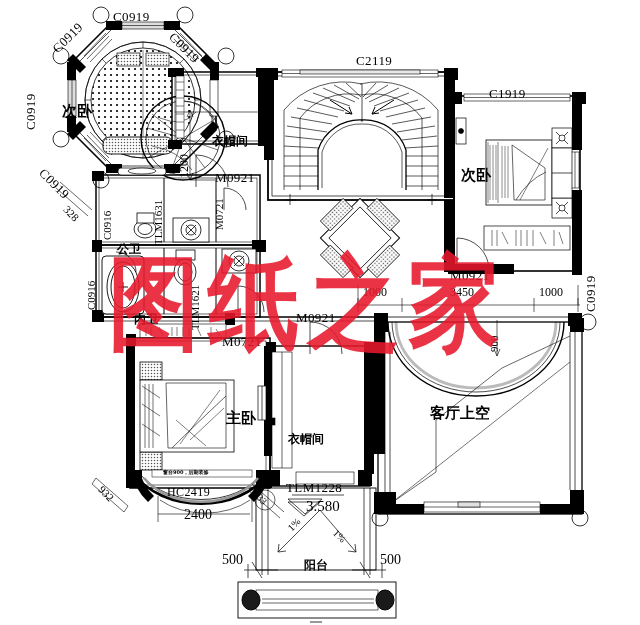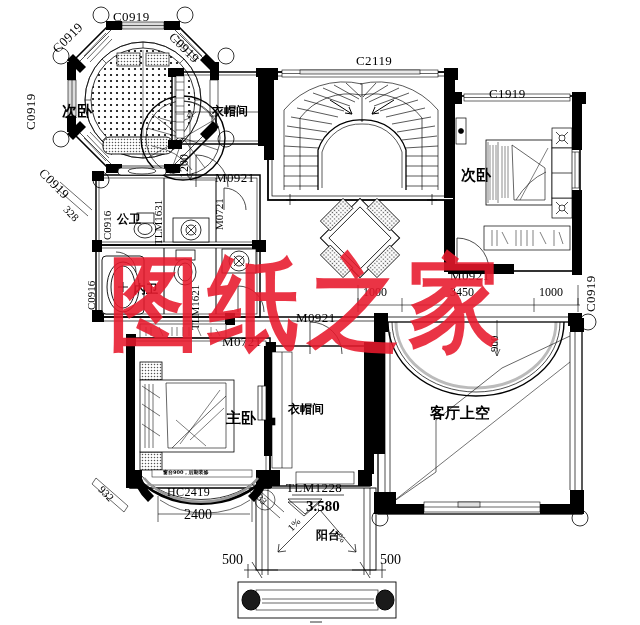--- a/index.html
+++ b/index.html
@@ -2,21 +2,21 @@
 <html><head>
 <meta charset="utf-8">
 <style>
   html,body{margin:0;padding:0;background:#ffffff;}
   body{width:640px;height:625px;overflow:hidden;
        font-family:"Liberation Sans","DejaVu Sans",sans-serif;}
   #plan{position:relative;width:640px;height:625px;background:#fff;}
   #svgroot{position:absolute;left:0;top:0;}
   .lbl{position:absolute;color:#000;white-space:nowrap;line-height:1;}
   .rm{font-size:15px;font-weight:bold;font-family:"DejaVu Sans",sans-serif;}
-  .rm-sm{font-size:12px;font-weight:bold;font-family:"DejaVu Sans",sans-serif;}
+  .rm-sm{font-size:12px;font-weight:bold;font-family:"DejaVu Sans",sans-serif;margin-top:30px;}
   .code{font-size:13px;font-family:"Liberation Serif","DejaVu Serif",serif;letter-spacing:0.4px;}
   .code-sm{font-size:11px;font-family:"Liberation Serif","DejaVu Serif",serif;}
   .dim{font-size:12px;font-family:"Liberation Serif","DejaVu Serif",serif;}
   .tiny{font-size:5px;font-weight:bold;font-family:"DejaVu Sans",sans-serif;}
   .rot90{transform:rotate(-90deg);transform-origin:left top;}
   .rot45{transform:rotate(-45deg);transform-origin:left top;}
   .rotn45{transform:rotate(45deg);transform-origin:left top;}
   #wm{position:absolute;left:0;top:0;width:640px;height:625px;pointer-events:none;}
   #wm span{position:absolute;color:#e8192c;opacity:.88;font-weight:bold;
       font-family:"DejaVu Sans",sans-serif;font-size:92px;line-height:1;}
@@ -625,21 +625,21 @@
 
 <div>
   <div class="lbl rm" style="left:62px;top:104px;">次卧</div>
   <div class="lbl rm-sm" style="left:212px;top:105px;">衣帽间</div>
   <div class="lbl rm-sm" style="left:117px;top:213px;">公卫</div>
   <div class="lbl rm-sm" style="left:134px;top:283px;">内卫</div>
   <div class="lbl rm" style="left:461px;top:168px;">次卧</div>
   <div class="lbl rm" style="left:226px;top:411px;">主卧</div>
   <div class="lbl rm-sm" style="left:288px;top:403px;">衣帽间</div>
   <div class="lbl rm" style="left:430px;top:406px;">客厅上空</div>
-  <div class="lbl rm-sm" style="left:316px;top:529px;">阳台</div>
+  <div class="lbl rm-sm" style="left:304px;top:529px;">阳台</div>
 </div>
 
 <div>
   <div class="lbl code" style="left:113px;top:10px;">C0919</div>
   <div class="lbl code rot45" style="left:50px;top:46px;">C0919</div>
   <div class="lbl code rotn45" style="left:176px;top:30px;">C0919</div>
   <div class="lbl code rot90" style="left:24px;top:130px;">C0919</div>
   <div class="lbl code rotn45" style="left:46px;top:166px;">C0919</div>
   <div class="lbl code-sm rot90" style="left:102px;top:240px;">C0916</div>
   <div class="lbl code-sm rot90" style="left:86px;top:310px;">C0916</div>
@@ -665,21 +665,21 @@
   <div class="lbl dim rotn45" style="left:69px;top:204px;font-size:11px;">328</div>
   <div class="lbl dim" style="left:363px;top:286px;">1000</div>
   <div class="lbl dim" style="left:450px;top:286px;">3450</div>
   <div class="lbl dim" style="left:539px;top:286px;">1000</div>
   <div class="lbl dim rot90" style="left:489px;top:352px;font-size:11px;">900</div>
   <div class="lbl dim rotn45" style="left:104px;top:484px;font-size:11px;">932</div>
   <div class="lbl dim" style="left:184px;top:508px;font-size:14px;text-align:center;">2400</div>
   <div class="lbl dim rotn45" style="left:258px;top:489px;font-size:10px;">633</div>
   <div class="lbl dim" style="left:222px;top:553px;font-size:14px;">500</div>
   <div class="lbl dim" style="left:380px;top:553px;font-size:14px;">500</div>
-  <div class="lbl dim" style="left:306px;top:499px;font-size:15px;font-weight:bold;">3.580</div>
+  <div class="lbl dim" style="left:306px;top:499px;font-size:15px;">3.580</div>
   <div class="lbl dim rot45" style="left:286px;top:526px;font-size:10px;">1%</div>
   <div class="lbl dim rotn45" style="left:338px;top:528px;font-size:10px;">1%</div>
 </div>
 
 <div class="lbl tiny" style="left:163px;top:470px;">窗台900，后期装修</div>
 
 <div id="wm">
   <span style="left:108px;top:258px;letter-spacing:8px;transform:scaleY(1.12);">图纸之家</span>
 </div>
 

